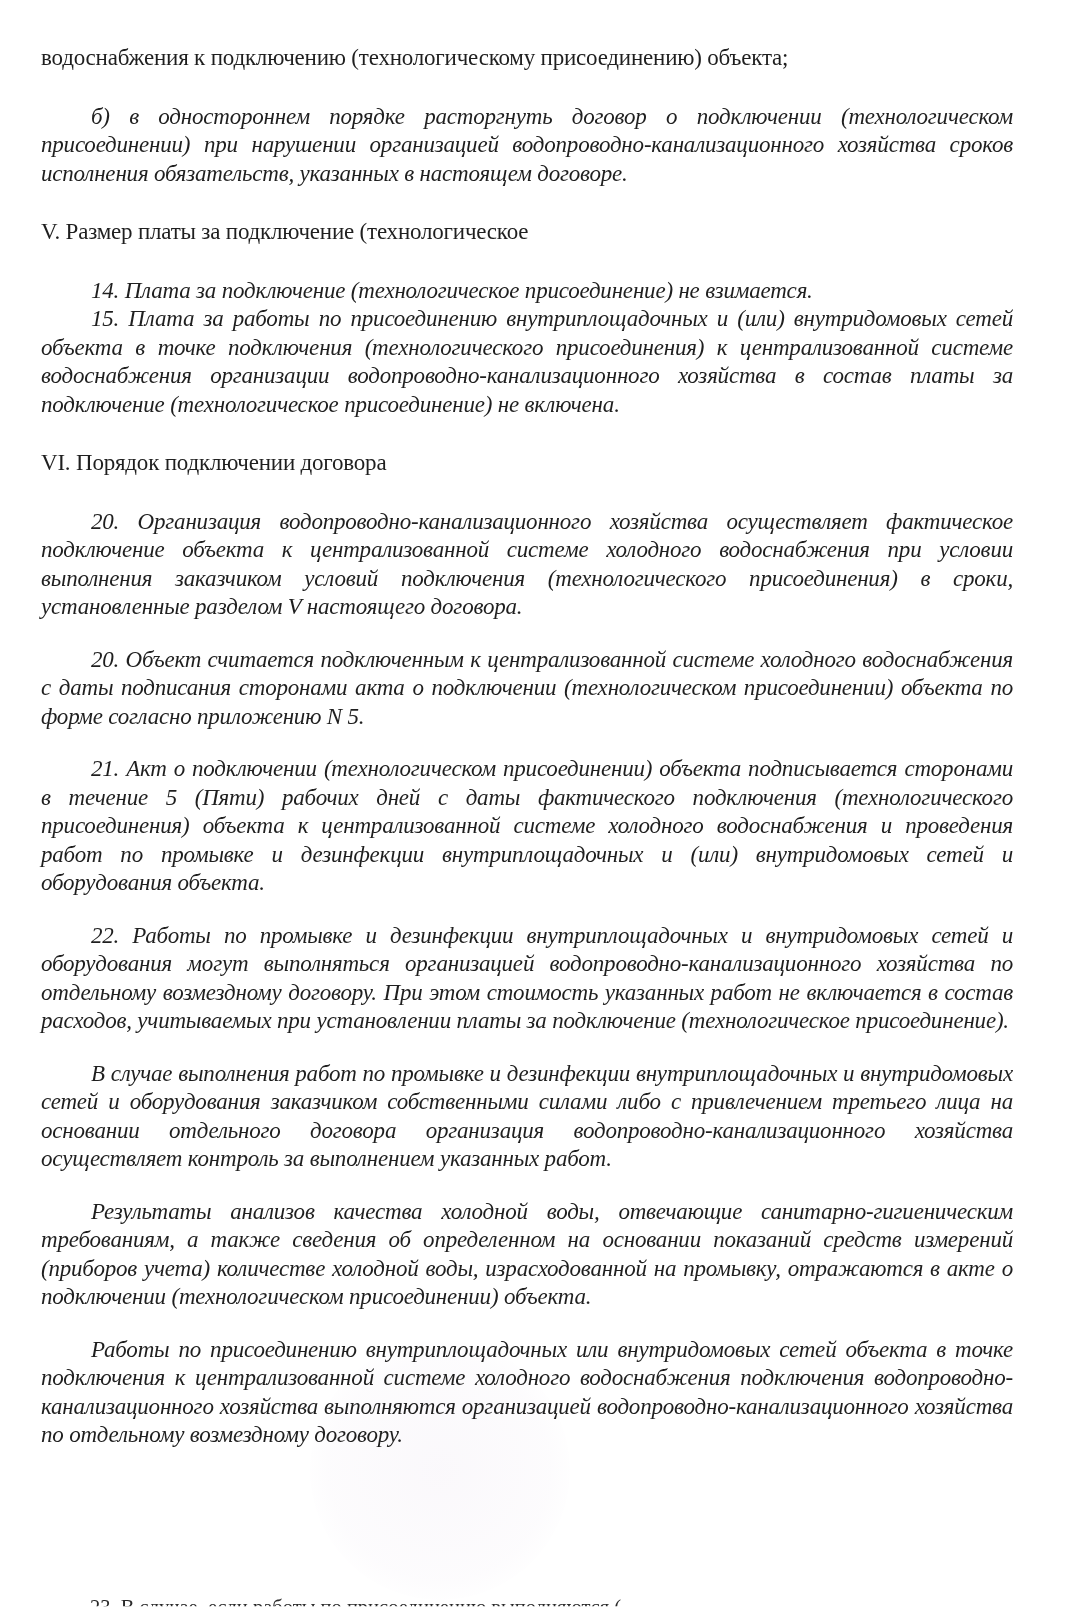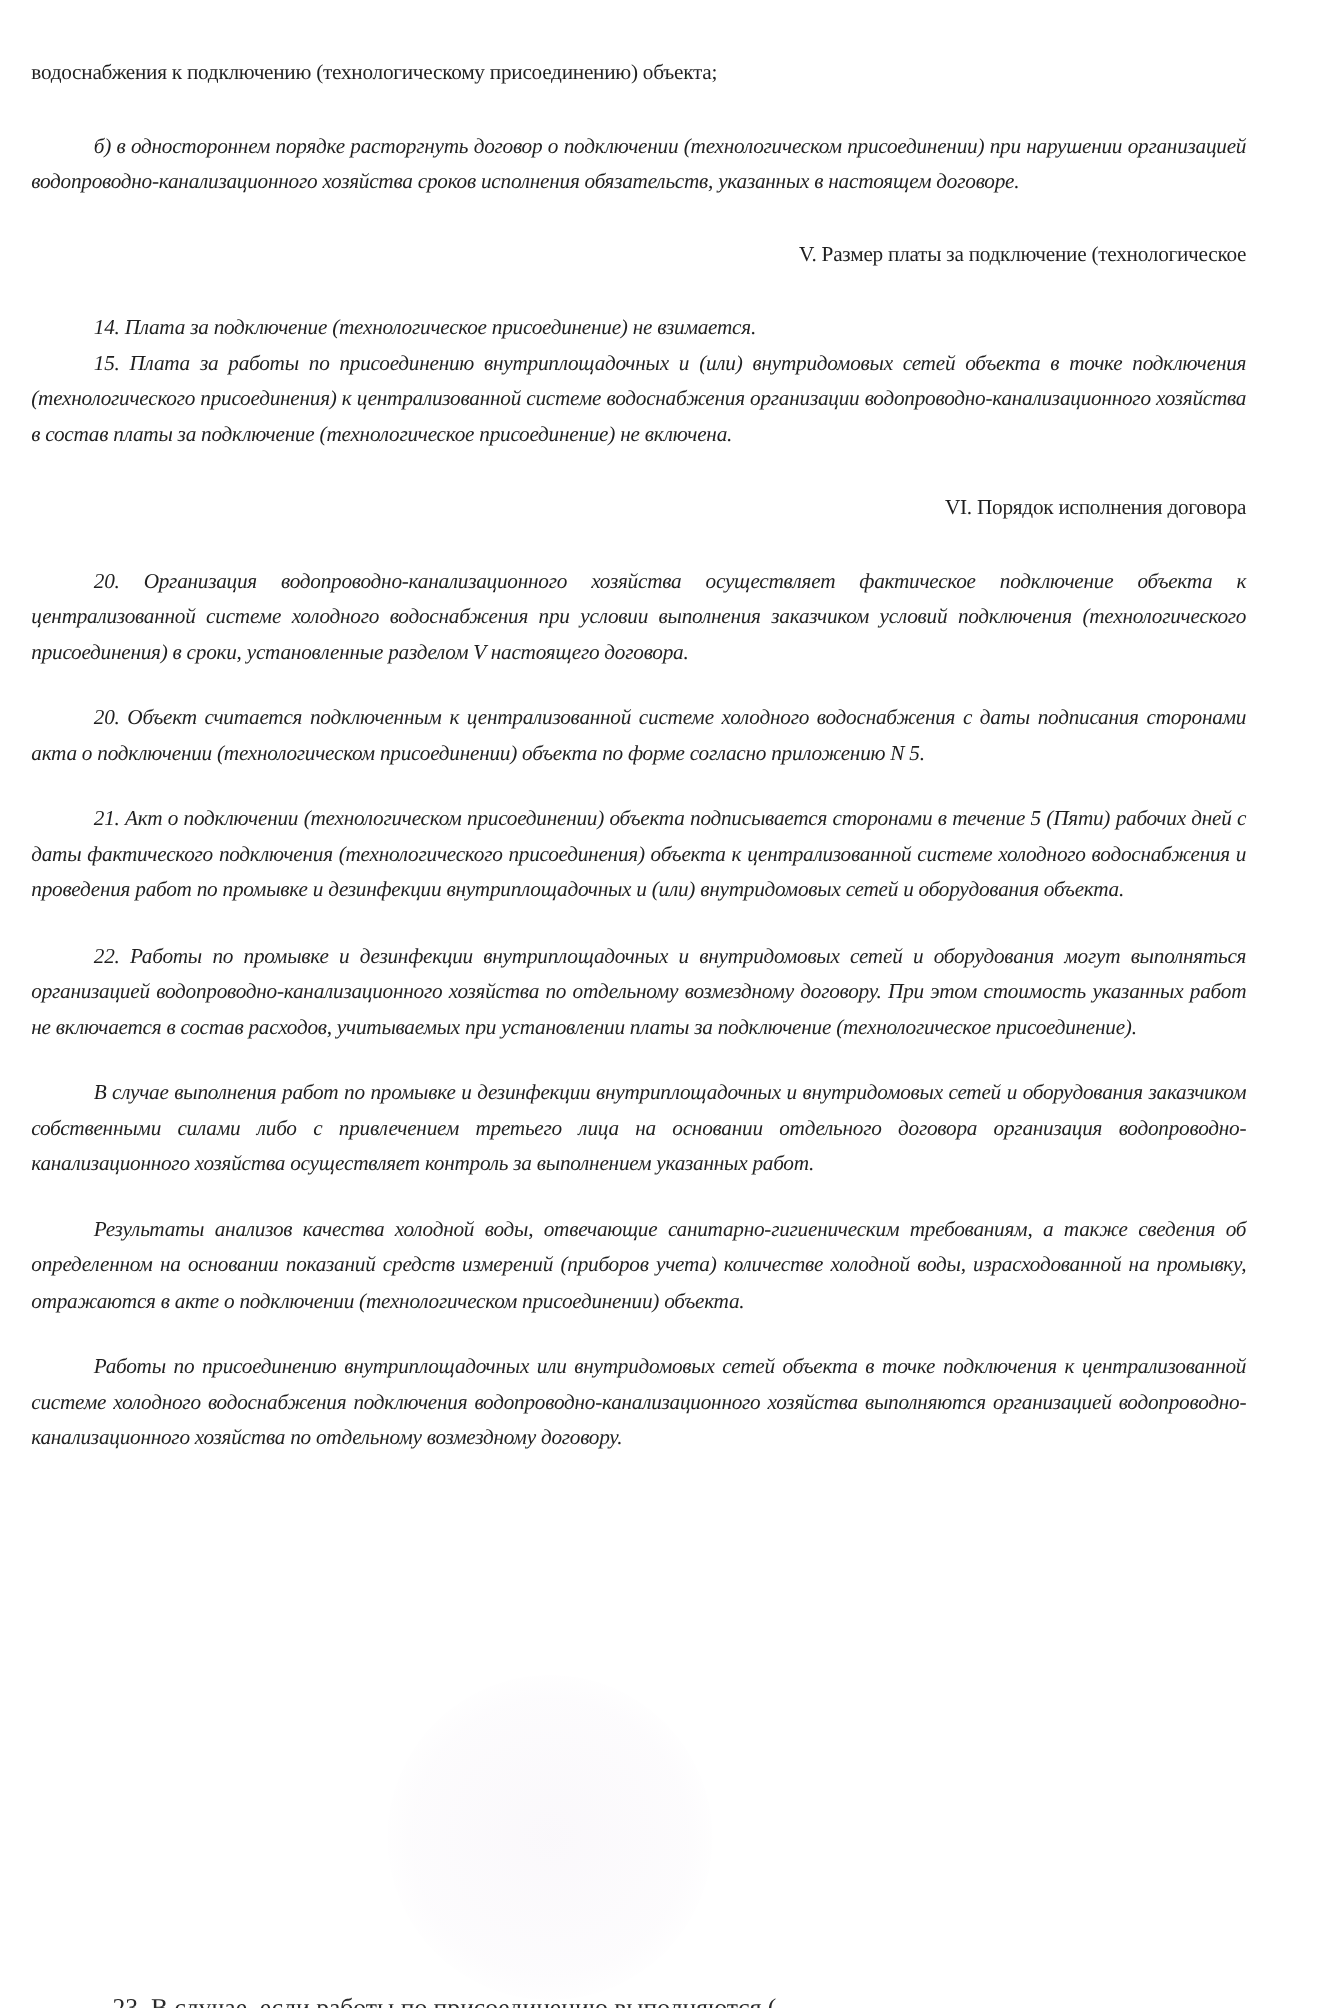--- a/index.html
+++ b/index.html
@@ -10,35 +10,35 @@
     body {
       width: 1072px;
       height: 1610px;
       overflow: hidden;
       position: relative;
       font-family: "Liberation Serif", "DejaVu Serif", serif;
       color: #1f1f1f;
     }
     .page {
       position: absolute;
-      left: 25px;
+      left: 41px;
       top: 0;
       width: 972px;
-      font-size: 17px;
+      font-size: 23px;
       line-height: 28.5px;
       letter-spacing: -0.2px;
     }
     .para {
       margin: 0;
       text-align: justify;
       text-align-last: left;
     }
     .indent { text-indent: 50px; font-style: italic; }
     .heading {
-      text-align: right;
+      text-align: left;
       margin: 0;
     }
     .gap-md { height: 24px; }
     .gap-lg { height: 30px; }
     .last-line-cut {
       position: absolute;
       left: 90px;
       top: 1596px;
       font-size: 20.5px;
       color: #2a2a2a;
@@ -69,21 +69,21 @@
   <p class="para indent">б) в одностороннем порядке расторгнуть договор о подключении (технологическом присоединении) при нарушении организацией водопроводно-канализационного хозяйства сроков исполнения обязательств, указанных в настоящем договоре.</p>
 
   <div class="gap-lg"></div>
   <p class="heading">V. Размер платы за подключение (технологическое</p>
 
   <div class="gap-lg"></div>
   <p class="para indent">14. Плата за подключение (технологическое присоединение) не взимается.</p>
   <p class="para indent">15. Плата за работы по присоединению внутриплощадочных и (или) внутридомовых сетей объекта в точке подключения (технологического присоединения) к централизованной системе водоснабжения организации водопроводно-канализационного хозяйства в состав платы за подключение (технологическое присоединение) не включена.</p>
 
   <div class="gap-lg"></div>
-  <p class="heading">VI. Порядок исполнения договора</p>
+  <p class="heading">VI. Порядок подключении договора</p>
 
   <div class="gap-lg"></div>
   <p class="para indent">20. Организация водопроводно-канализационного хозяйства осуществляет фактическое подключение объекта к централизованной системе холодного водоснабжения при условии выполнения заказчиком условий подключения (технологического присоединения) в сроки, установленные разделом V настоящего договора.</p>
 
   <div class="gap-md"></div>
   <p class="para indent">20. Объект считается подключенным к централизованной системе холодного водоснабжения с даты подписания сторонами акта о подключении (технологическом присоединении) объекта по форме согласно приложению N 5.</p>
 
   <div class="gap-md"></div>
   <p class="para indent">21. Акт о подключении (технологическом присоединении) объекта подписывается сторонами в течение 5 (Пяти) рабочих дней с даты фактического подключения (технологического присоединения) объекта к централизованной системе холодного водоснабжения и проведения работ по промывке и дезинфекции внутриплощадочных и (или) внутридомовых сетей и оборудования объекта.</p>
 

